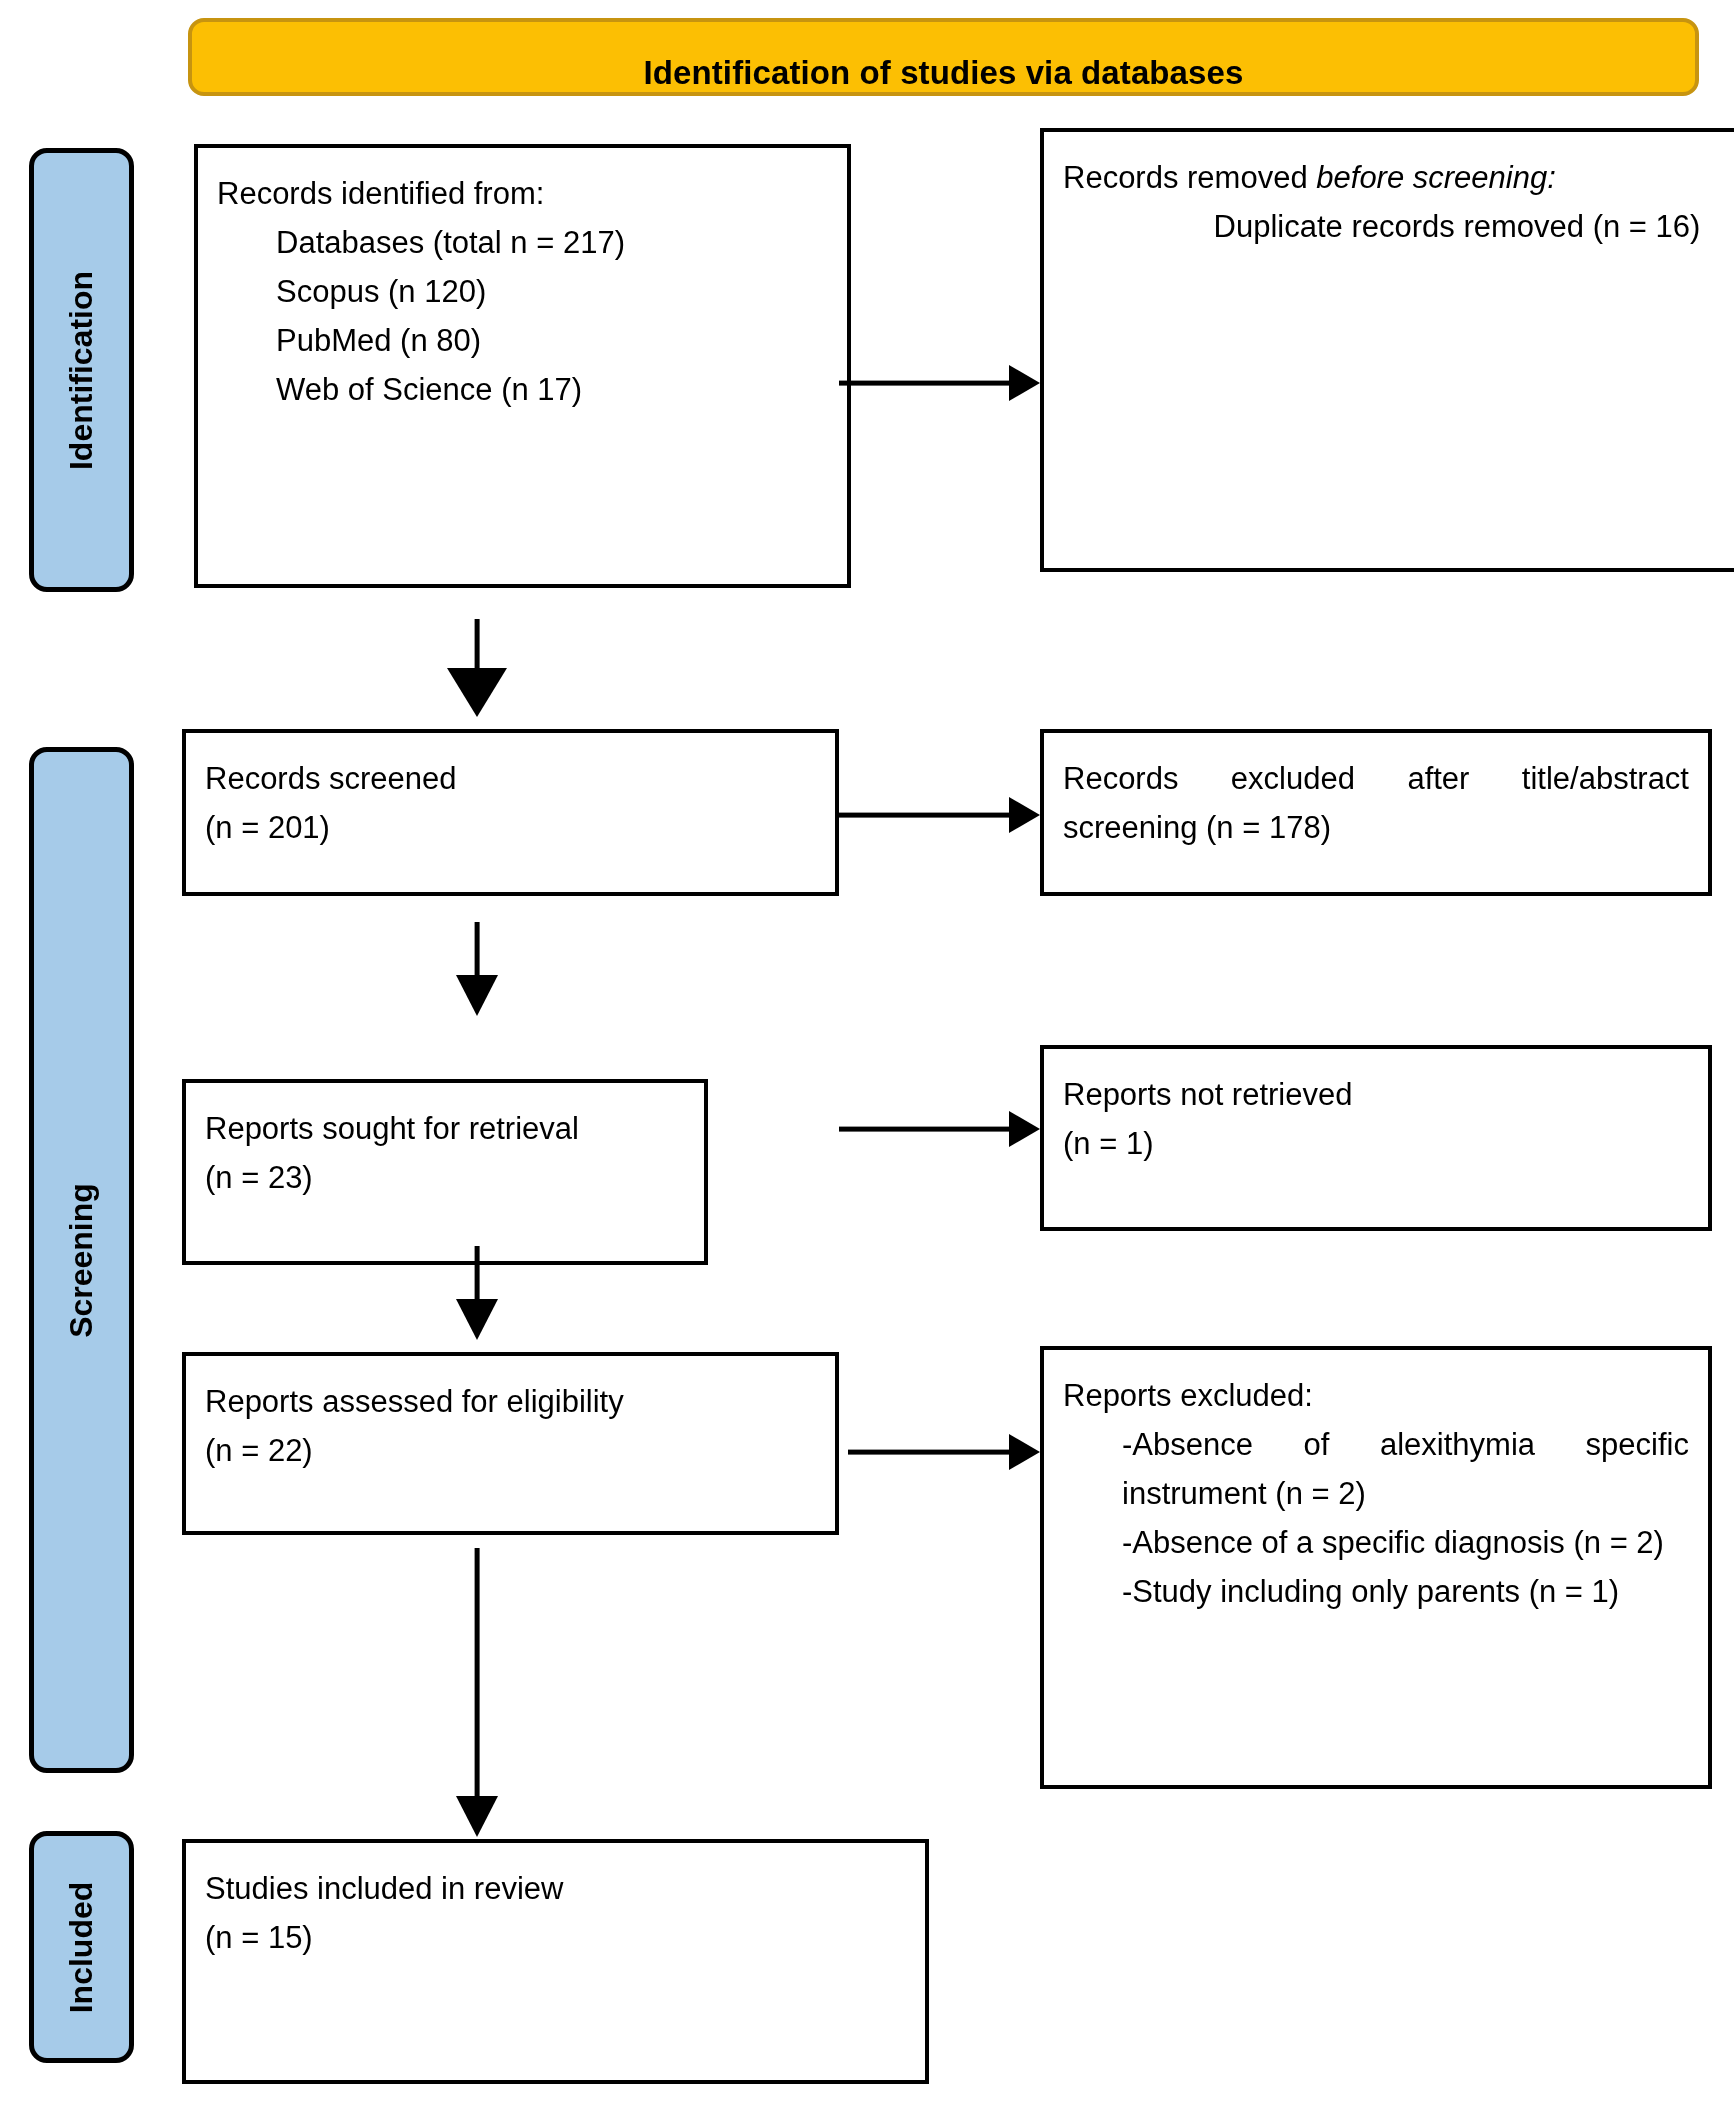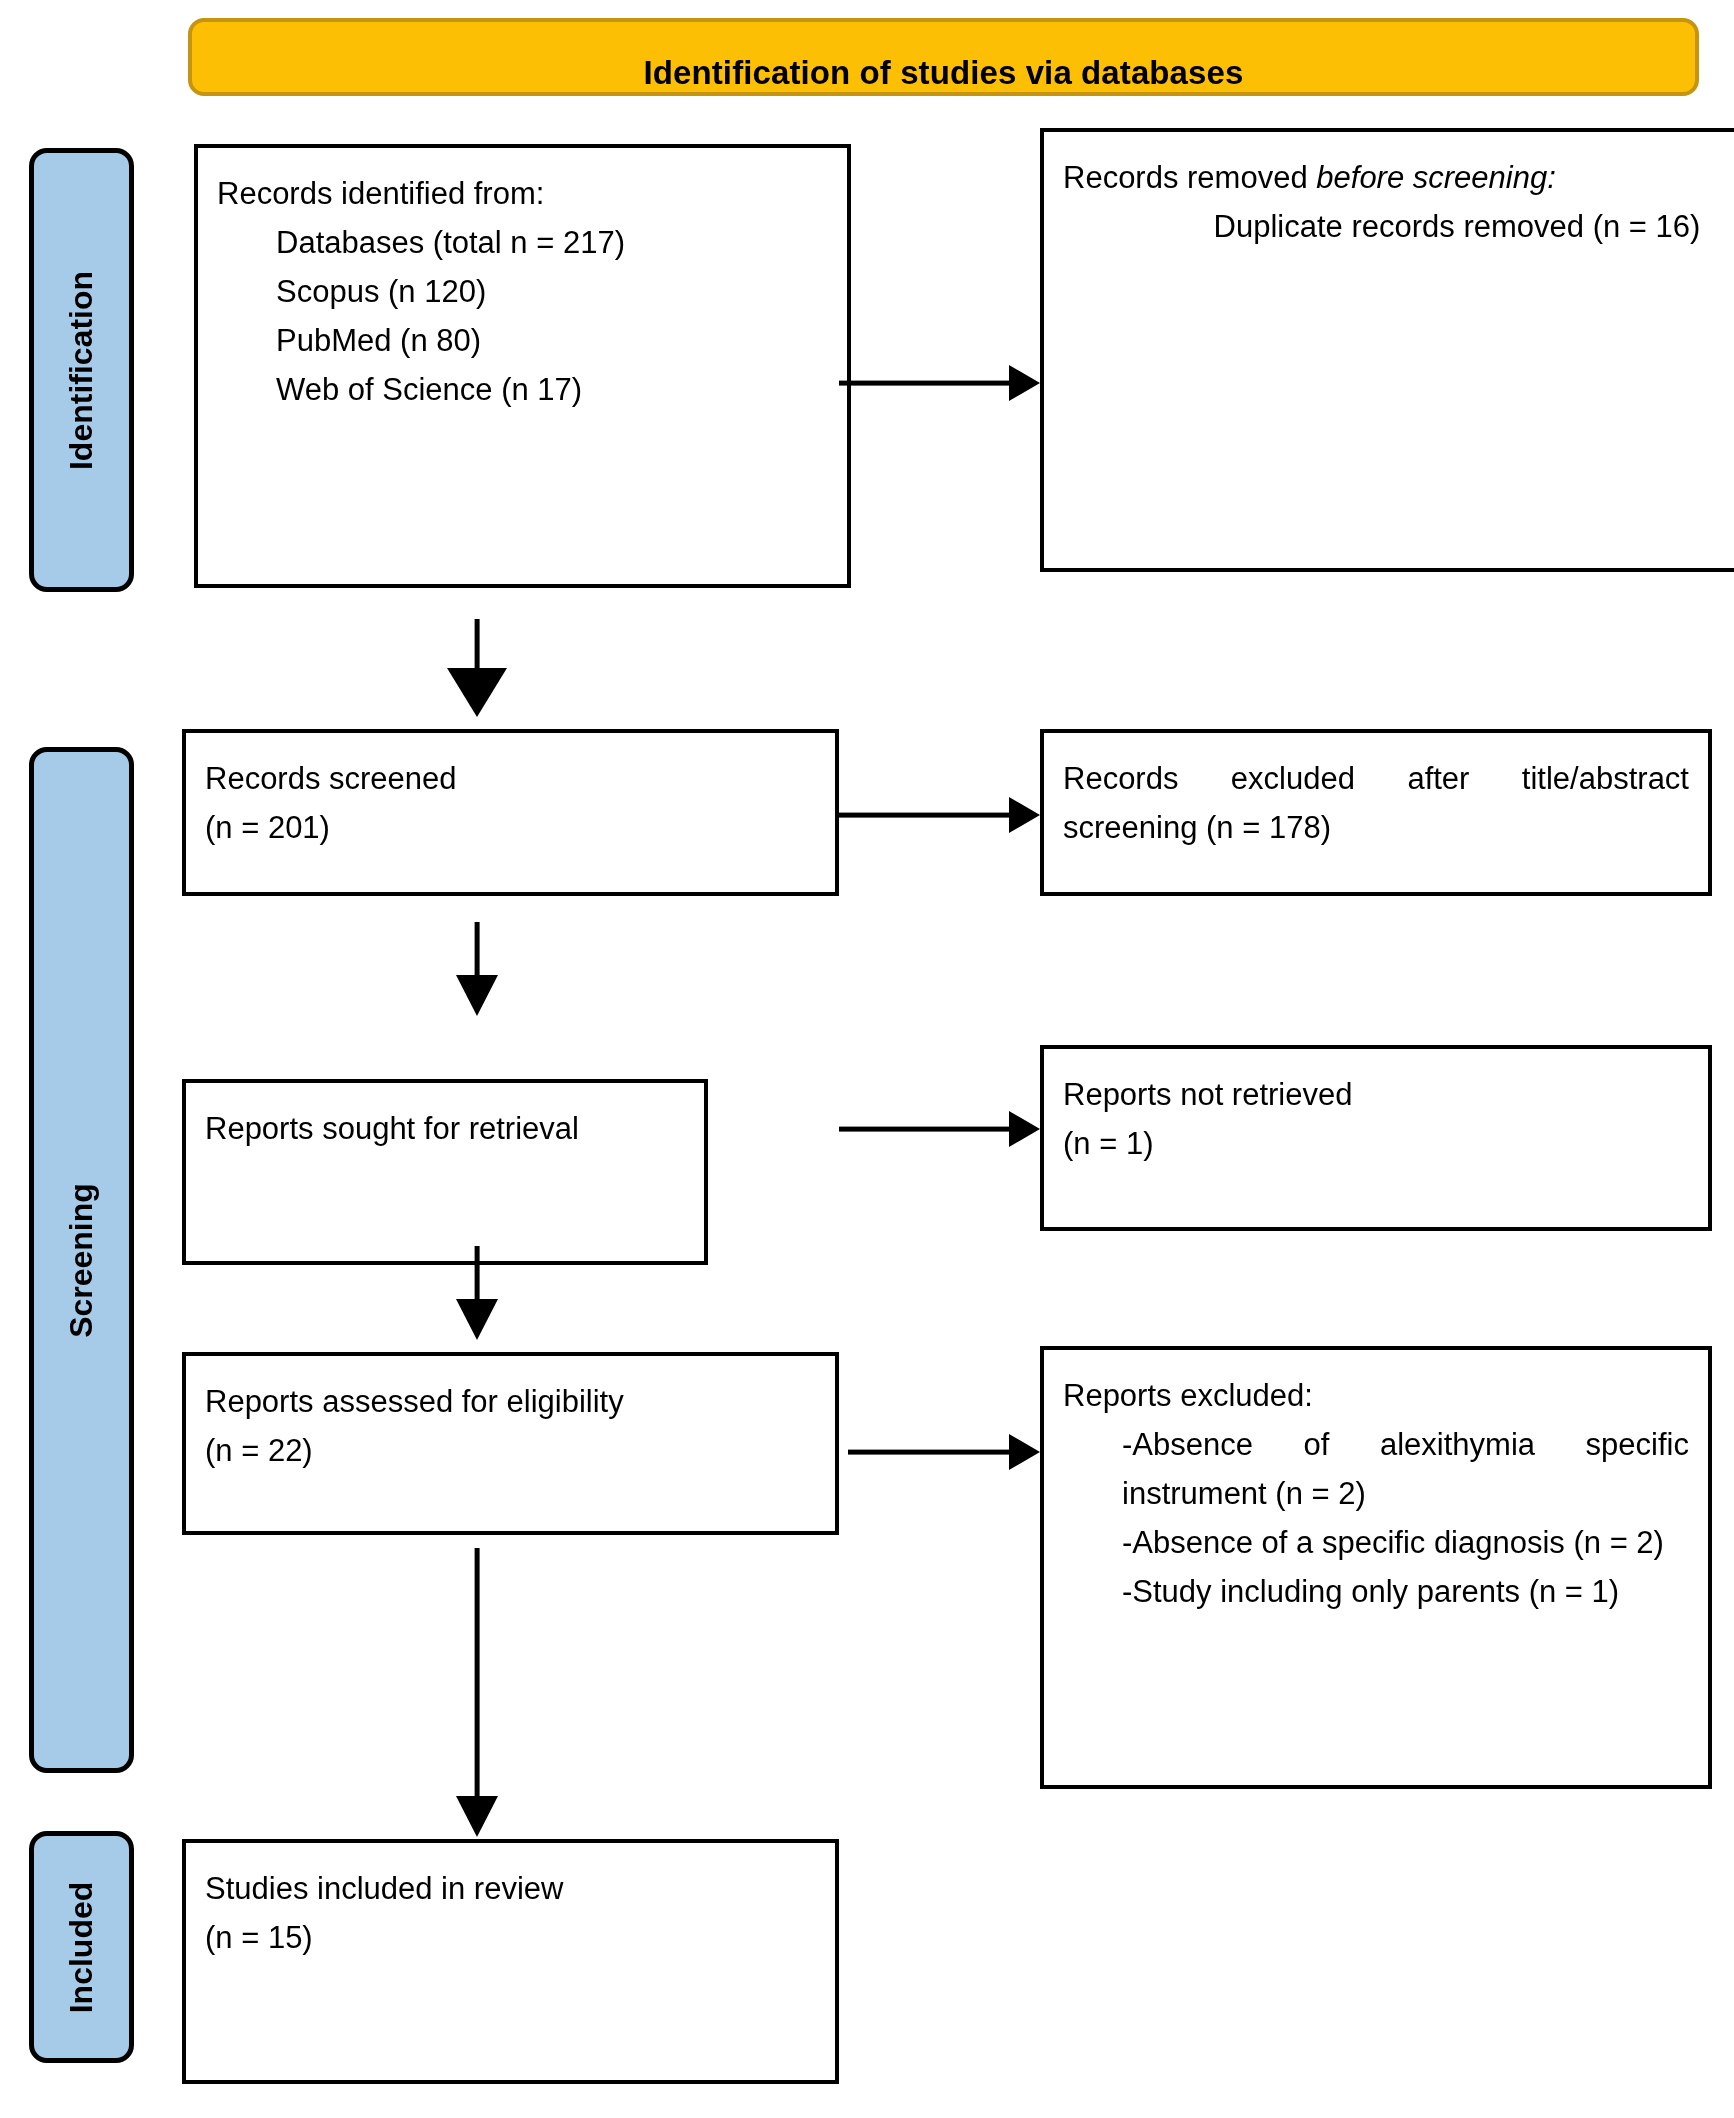--- a/index.html
+++ b/index.html
@@ -148,20 +148,21 @@
     <div class="box-para">Records excluded after title/abstract screening (n = 178)</div>
   </div>
 
   <div class="arrow-v narrow" style="left:477px;top:922px;height:94px;">
     <div class="shaft" style="height:57px;"></div>
     <div class="head"></div>
   </div>
 
   <div class="box" style="left:182px;top:1036px;width:526px;height:186px;margin-top:43px;">
     <div class="box-line">Reports sought for retrieval</div>
+    <div class="box-line">(n = 23)</div>
   </div>
 
   <div class="arrow-h" style="left:839px;top:1129px;width:201px;">
     <div class="shaft" style="width:171px;"></div>
     <div class="head"></div>
   </div>
 
   <div class="box" style="left:1040px;top:1045px;width:672px;height:186px;">
     <div class="box-line">Reports not retrieved</div>
     <div class="box-line">(n = 1)</div>
@@ -187,19 +188,19 @@
     <div class="box-para indent">-Absence of alexithymia specific instrument (n = 2)</div>
     <div class="box-para indent">-Absence of a specific diagnosis (n = 2)</div>
     <div class="box-para indent">-Study including only parents (n = 1)</div>
   </div>
 
   <div class="arrow-v narrow" style="left:477px;top:1548px;height:289px;">
     <div class="shaft" style="height:252px;"></div>
     <div class="head"></div>
   </div>
 
-  <div class="box" style="left:182px;top:1839px;width:657px;height:245px;">
+  <div class="box" style="left:182px;top:1839px;width:747px;height:245px;">
     <div class="box-line">Studies included in review</div>
     <div class="box-line">(n = 15)</div>
   </div>
 
 </div>
 
 
 </body></html>

